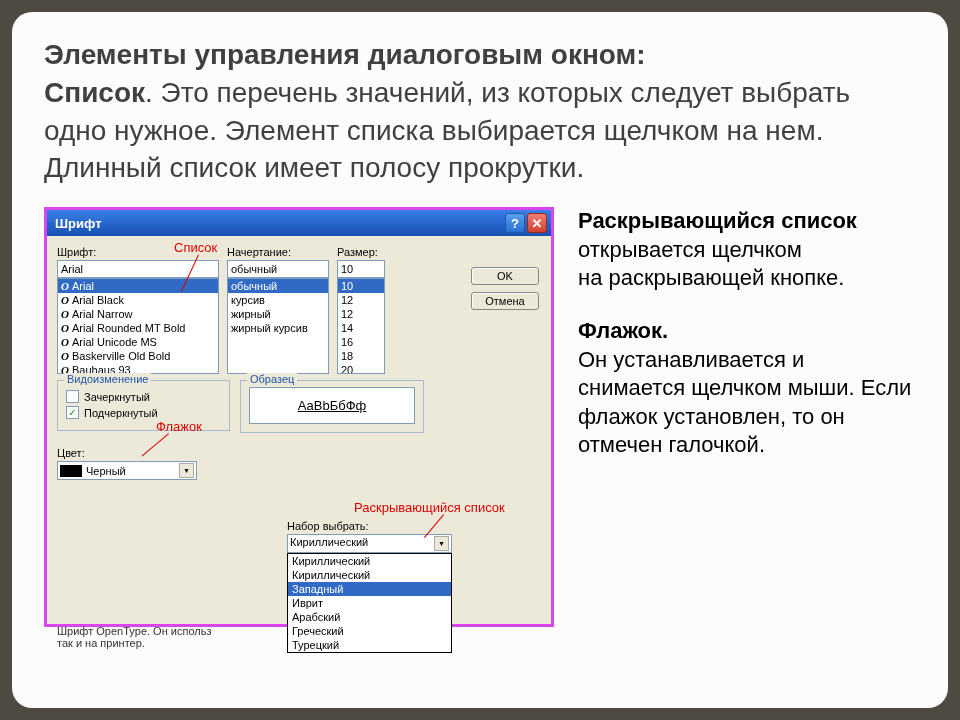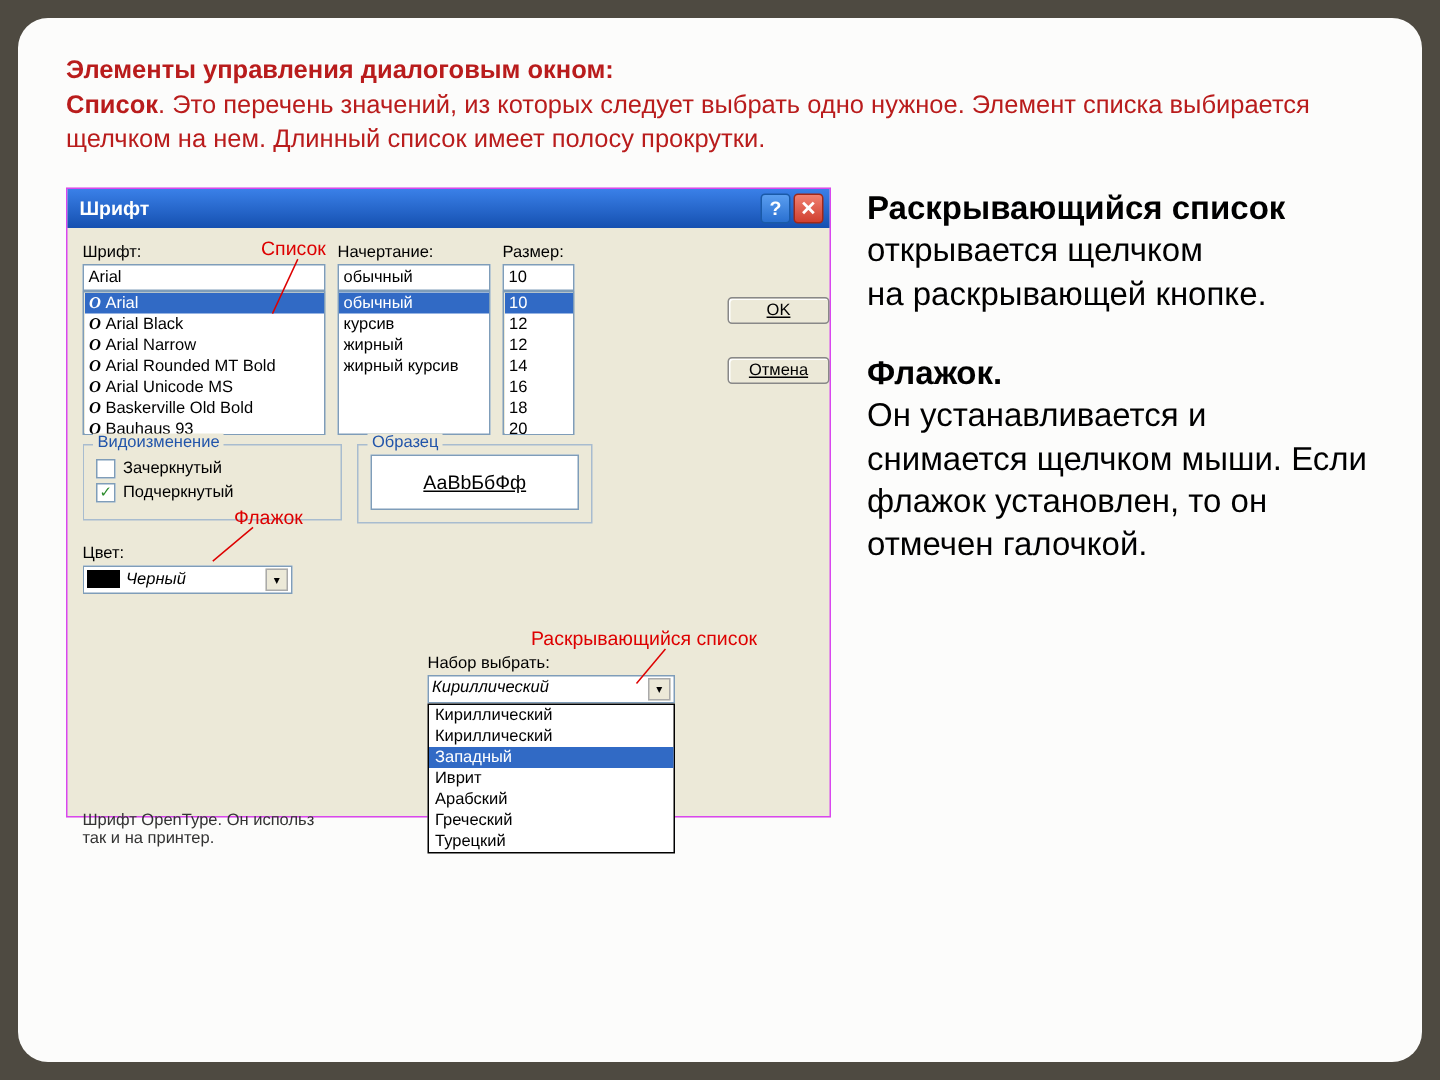--- a/index.html
+++ b/index.html
@@ -1,60 +1,60 @@
 <!DOCTYPE html>
 <html><head>
 <meta charset="utf-8">
 <style>
 * { box-sizing: border-box; margin: 0; padding: 0; }
 body { width: 960px; height: 720px; background: #4e4a41; font-family: Arial, sans-serif; overflow: hidden; }
 .slide { position: absolute; top: 12px; left: 12px; right: 12px; bottom: 12px; background: #fcfcfb; border-radius: 20px; padding: 24px 32px; }
-.header-text { font-size: 17px; line-height: 1.35; color: #b91c1c; margin-bottom: 20px; }
+.header-text { font-size: 28px; line-height: 1.35; color: #404040; margin-bottom: 20px; }
 .header-text b { font-weight: bold; }
 .content-row { display: flex; gap: 24px; }
 .dialog-col { width: 510px; }
 .text-col { flex: 1; font-size: 22px; line-height: 1.3; color: #000; }
 .text-col b { font-weight: bold; }
 .para2 { margin-top: 24px; }
 
-.dialog { border: 1px solid #d946ef; background: #ece9d8; font-family: Tahoma, sans-serif; font-size: 11px; position: relative; }
+.dialog { border: 3px solid #d946ef; background: #ece9d8; font-family: Tahoma, sans-serif; font-size: 11px; position: relative; }
 .titlebar { background: linear-gradient(to bottom, #3a80e8, #1550b0); color: #fff; height: 26px; display: flex; align-items: center; padding: 0 4px; }
 .titlebar-text { font-weight: bold; font-size: 13px; flex: 1; padding-left: 4px; }
 .titlebar-btn { width: 20px; height: 20px; margin-left: 2px; border-radius: 3px; display: flex; align-items: center; justify-content: center; font-weight: bold; font-size: 13px; }
 .help-btn { background: linear-gradient(#5a9ef0, #2a70d0); color: #fff; border: 1px solid #1a5aa8; }
 .close-btn { background: linear-gradient(#f08070, #d04030); color: #fff; border: 1px solid #a02818; }
 
-.dialog-body { padding: 10px 0 6px 10px; }
+.dialog-body { padding: 10px 12px 6px 10px; }
 .top-row { display: flex; gap: 8px; }
 .col-font { width: 162px; }
 .col-style { width: 102px; }
 .col-size { width: 48px; }
-.col-buttons { flex: 1; display: flex; flex-direction: column; gap: 22px; align-items: flex-end; text-decoration: underline; }
+.col-buttons { flex: 1; display: flex; flex-direction: column; gap: 7px; align-items: flex-end; }
 .lbl { font-size: 11px; margin-bottom: 2px; }
 .txtbox { background: #fff; border: 1px solid #7f9db9; padding: 2px 3px; font-size: 11px; width: 100%; }
 .listbox { background: #fff; border: 1px solid #7f9db9; height: 96px; overflow-y: scroll; font-size: 11px; width: 100%; }
 .listbox-noscroll { overflow-y: hidden; }
 .li { padding: 1px 3px; white-space: nowrap; display: flex; align-items: center; gap: 3px; }
 .li.sel { background: #316ac5; color: #fff; }
 .oicon { font-style: italic; font-family: Georgia, serif; font-weight: bold; }
 .winbtn { width: 68px; padding: 2px 0; background: #ece9d8; border: 1px solid #888; border-radius: 3px; font-size: 11px; box-shadow: inset 1px 1px 0 #fff; }
 
 .mid-row { display: flex; gap: 10px; margin-top: 6px; }
 .fieldset { border: 1px solid #a8bccf; padding: 6px 8px 8px 8px; position: relative; }
 .fieldset-legend { position: absolute; top: -8px; left: 6px; background: #ece9d8; padding: 0 3px; color: #2255aa; font-size: 11px; }
 .fs-mod { width: 173px; }
-.fs-sample { width: 157px; }
+.fs-sample { width: 184px; }
 .chk-row { display: flex; align-items: center; gap: 5px; margin: 3px 0; font-size: 11px; }
 .chk { width: 13px; height: 13px; background: #fff; border: 1px solid #7f9db9; display: flex; align-items: center; justify-content: center; font-size: 10px; color: #2a8a2a; }
 .sample-box { background: #fff; border: 1px solid #7f9db9; text-align: center; padding: 10px 4px; font-size: 13px; text-decoration: underline; font-family: Arial; }
 
 .color-row { margin-top: 16px; }
 .combo { display: flex; align-items: center; background: #fff; border: 1px solid #7f9db9; width: 140px; padding: 1px 2px; }
 .color-swatch { width: 22px; height: 12px; background: #000; margin-right: 4px; }
-.combo-text { flex: 1; font-size: 11px; font-style: italic; }
+.combo-text { flex: 1; font-size: 11px; }
 .combo-arrow { width: 15px; height: 15px; background: #ece9d8; border: 1px solid #aaa; display: flex; align-items: center; justify-content: center; font-size: 8px; }
 
 .charset-area { position: absolute; left: 240px; top: 310px; width: 180px; }
 .charset-combo { display: flex; background: #fff; border: 1px solid #7f9db9; padding: 1px 2px; width: 165px; }
 .charset-list { background: #fff; border: 1px solid #000; width: 165px; font-size: 11px; }
 .charset-list .li { padding: 1px 4px; }
 .explain-text { position: absolute; left: 10px; top: 415px; font-size: 11px; color: #333; }
 
 .callout { position: absolute; color: #d00; font-size: 13px; }
 .callout-line { position: absolute; border-top: 1px solid #d00; transform-origin: 0 0; }

